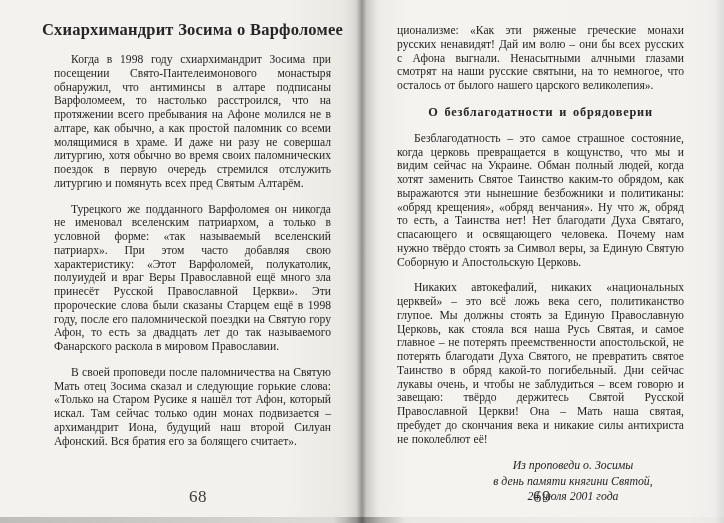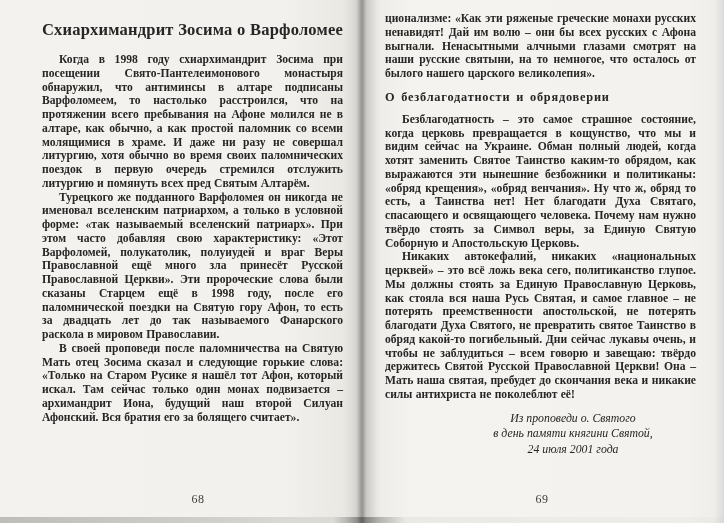--- a/index.html
+++ b/index.html
@@ -49,37 +49,37 @@
     position:absolute;left:42px;top:20px;width:301px;
   }
   .textblock-right{
     position:absolute;left:385px;top:12px;width:311px;
   }
   .book-title{
     font-size:16.5px;font-weight:bold;line-height:20px;margin:0 0 13px 0;
     text-align:justify;text-align-last:justify;letter-spacing:0.2px;
   }
   .section-heading{
-    font-size:12.3px;font-weight:bold;letter-spacing:0.8px;
+    font-size:12.3px;font-weight:bold;text-align:center;letter-spacing:0.8px;
     margin:9px 0 8px 0;word-spacing:2px;
   }
   .para{
     font-size:11.6px;line-height:13.75px;text-align:justify;
-    text-indent:17px;margin:0;word-spacing:0.4px;font-weight:bold;
+    text-indent:17px;margin:12px;word-spacing:0.4px;
   }
   .para.no-indent{text-indent:0;}
   .attribution{
     margin:9px 18px 0 auto;width:210px;text-align:center;
   }
   .attribution .attr-line{
     font-size:11.8px;line-height:15.5px;font-style:italic;margin:0;
     text-align:center;text-indent:0;
   }
   .page-number{
-    position:absolute;bottom:16px;font-size:12px;letter-spacing:0.5px;
+    position:absolute;bottom:16px;font-size:17px;letter-spacing:0.5px;
     color:#3c3c3c;text-align:center;width:300px;
   }
   .page-number.pn-left{left:48px;}
   .page-number.pn-right{left:392px;}
 </style>
 </head>
 <body>
 
 <div class="spread">
 
@@ -97,21 +97,21 @@
   <div class="page-number pn-left">68</div>
 
   <div class="textblock-right">
     <p class="para no-indent">ционализме: «Как эти ряженые греческие монахи русских ненавидят! Дай им волю – они бы всех русских с Афона выгнали. Ненасытными алчными глазами смотрят на наши русские святыни, на то немногое, что осталось от былого нашего царского великолепия».</p>
     <h2 class="section-heading">О безблагодатности и обрядоверии</h2>
     <div>
         <p class="para">Безблагодатность – это самое страшное состояние, когда церковь превращается в кощунство, что мы и видим сейчас на Украине. Обман полный людей, когда хотят заменить Святое Таинство каким-то обрядом, как выражаются эти нынешние безбожники и политиканы: «обряд крещения», «обряд венчания». Ну что ж, обряд то есть, а Таинства нет! Нет благодати Духа Святаго, спасающего и освящающего человека. Почему нам нужно твёрдо стоять за Символ веры, за Единую Святую Соборную и Апостольскую Церковь.</p>
         <p class="para">Никаких автокефалий, никаких «национальных церквей» – это всё ложь века сего, политиканство глупое. Мы должны стоять за Единую Православную Церковь, как стояла вся наша Русь Святая, и самое главное – не потерять преемственности апостольской, не потерять благодати Духа Святого, не превратить святое Таинство в обряд какой-то погибельный. Дни сейчас лукавы очень, и чтобы не заблудиться – всем говорю и завещаю: твёрдо держитесь Святой Русской Православной Церкви! Она – Мать наша святая, пребудет до скончания века и никакие силы антихриста не поколеблют её!</p>
       </div>
     <div class="attribution">
-        <p class="attr-line">Из проповеди о. Святого</p>
+        <p class="attr-line">Из проповеди о. Зосимы</p>
         <p class="attr-line">в день памяти княгини Святой,</p>
         <p class="attr-line">24 июля 2001 года</p>
       </div>
   </div>
   <div class="page-number pn-right">69</div>
 
   <div class="gutter"></div>
   <div class="bottom-edge"></div>
   <div class="right-edge"></div>
 </div>

